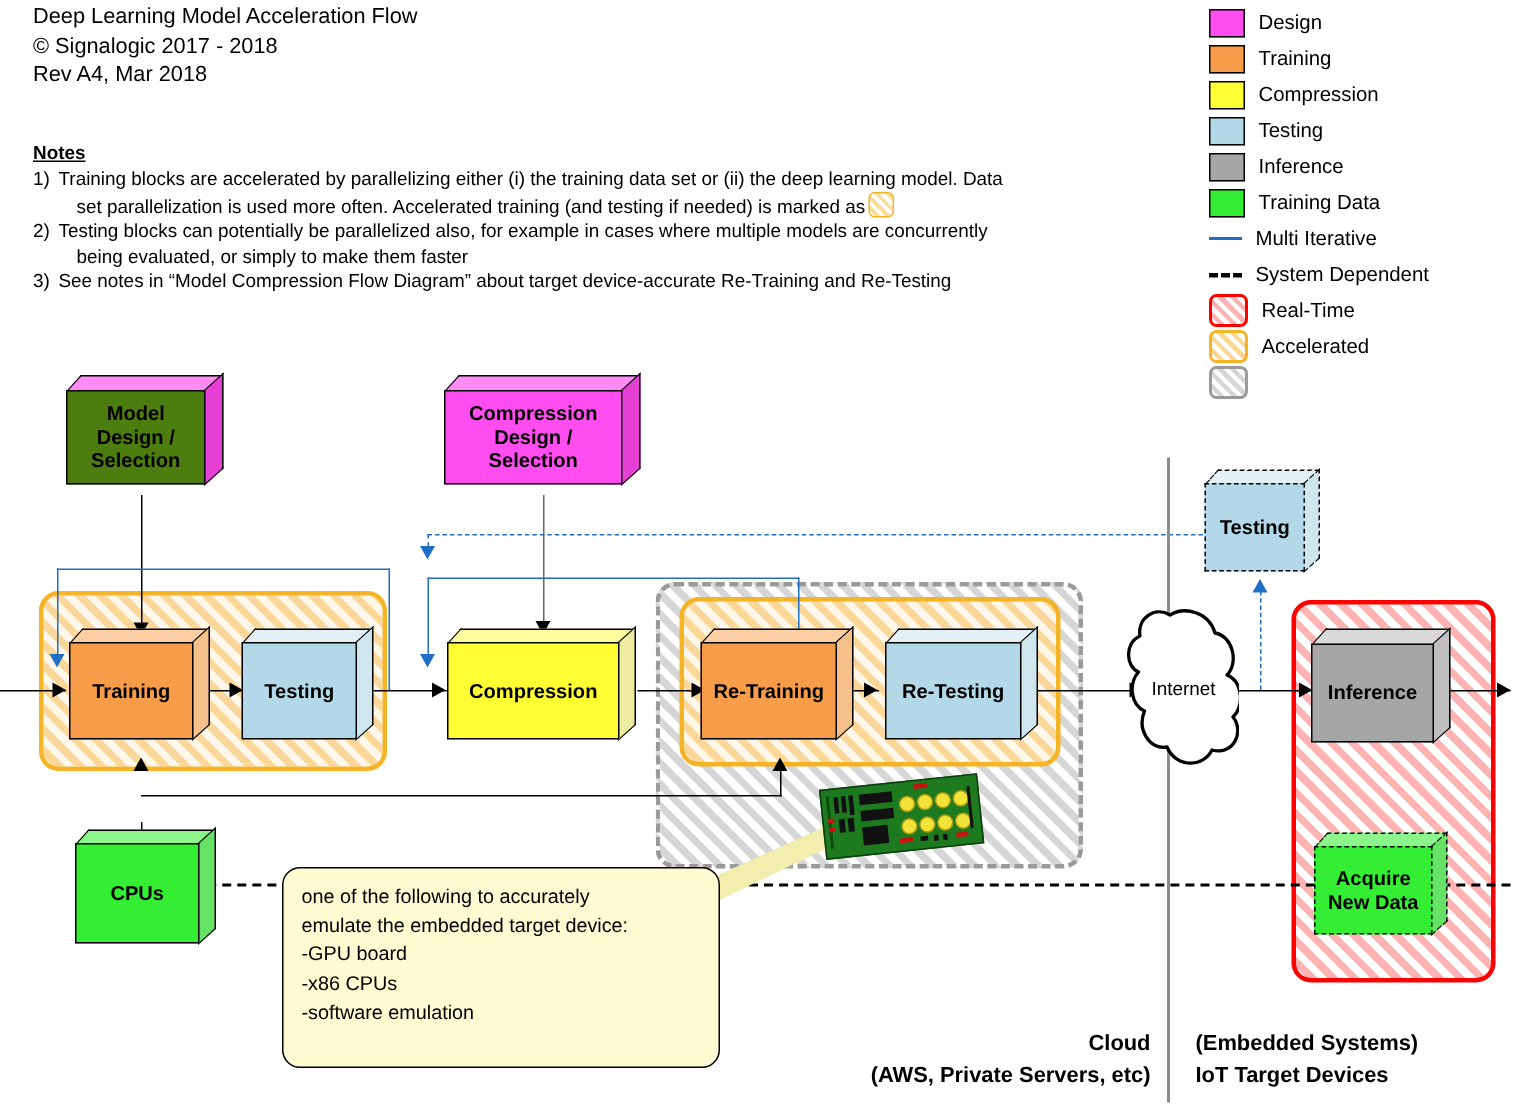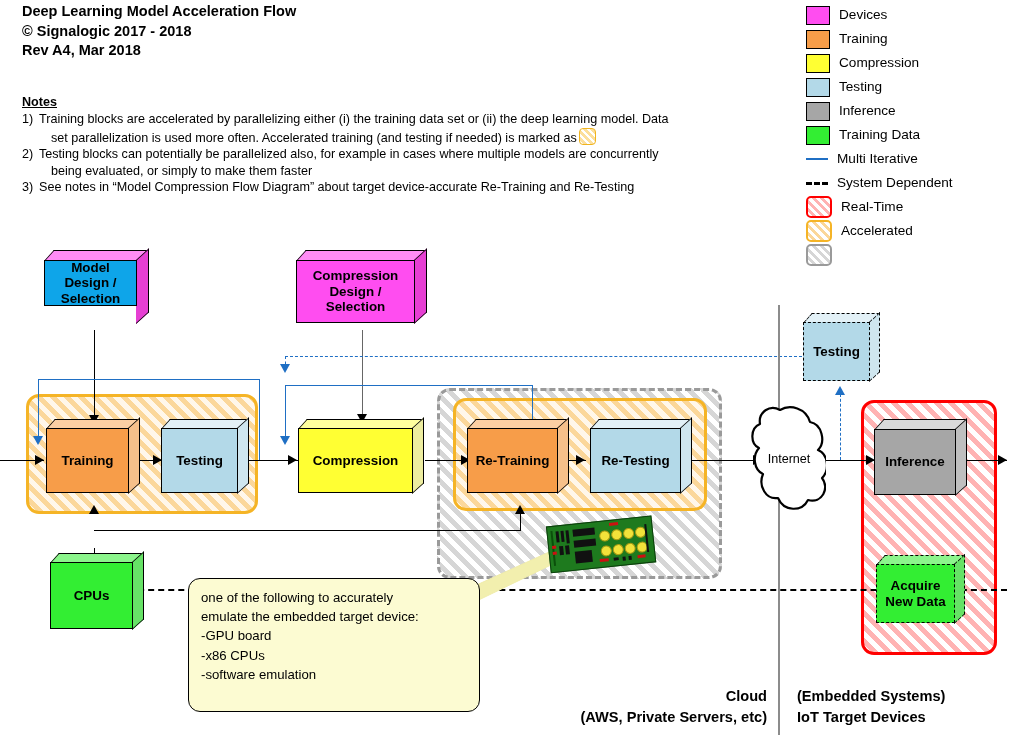--- a/index.html
+++ b/index.html
@@ -2,21 +2,21 @@
 <html><head>
 <meta charset="utf-8">
 <style>
   html,body{margin:0;padding:0;background:#ffffff;}
   body{width:1011px;height:741px;position:relative;overflow:hidden;
        font-family:"Liberation Sans", sans-serif;color:#000;}
   #stage{position:absolute;left:0;top:0;width:1011px;height:741px;}
   .abs{position:absolute;}
 
   
-  #title{left:22px;top:2px;width:600px;font-size:14.5px;font-weight:bold;line-height:19.5px;}
+  #title{left:22px;top:2px;width:600px;font-size:14.5px;font-weight:normal;line-height:19.5px;}
   #title div{white-space:nowrap;}
 
   
   #notes{left:22px;top:94px;width:740px;font-size:12.6px;line-height:16.4px;}
   #notes .hdr{font-weight:bold;text-decoration:underline;margin-bottom:1px;}
   #notes .note{display:flex;}
   #notes .num{width:17px;flex:0 0 17px;}
   #notes .txt{flex:1 1 auto;}
   .inline-acc{display:inline-block;width:15px;height:15px;border-radius:4px;
      border:1.6px solid #f0b41e;vertical-align:-3px;margin-left:2px;
@@ -121,21 +121,21 @@
       <div class="num">3)</div>
       <div class="txt">
         <span>See notes in “Model Compression Flow Diagram” about target device-accurate Re-Training and Re-Testing</span>
       </div>
     </div>
   </div>
 
   <div class="abs" id="legend">
     <div class="row">
       <span class="sw" style="background:#ff4df0"></span>
-      <span class="lbl">Devices</span>
+      <span class="lbl">Design</span>
     </div>
     <div class="row">
       <span class="sw" style="background:#f79d49"></span>
       <span class="lbl">Training</span>
     </div>
     <div class="row">
       <span class="sw" style="background:#ffff33"></span>
       <span class="lbl">Compression</span>
     </div>
     <div class="row">
@@ -236,21 +236,21 @@
 
   <div class="dh" style="left:98px;top:589px;width:909px;"></div>
   <div class="ar l" style="left:95px;top:584px;"></div>
   <div class="ar l" style="left:955px;top:584px;"></div>
 
   <div class="gl" style="left:778px;top:305px;height:430px;border-left:2px solid #8c8c8c;"></div>
 
   <div class="blk" style="left:44px;top:250px;width:106px;height:82px;">
     <div class="top" style="left:0;top:0;width:92px;height:10px;background:#ff8cf5;transform:skewX(-42deg);transform-origin:bottom left;"></div>
     <div class="side" style="left:92px;top:10px;width:12px;height:62px;background:#e63fd3;transform:skewY(-42deg);transform-origin:top left;"></div>
-    <div class="face" style="top:10px;width:93px;height:46px;background:#0ea5e9;white-space:pre-line;">Model
+    <div class="face" style="top:10px;width:93px;height:63px;background:#4d7c0f;white-space:pre-line;">Model
 Design /
 Selection</div>
   </div>
 
   <div class="blk" style="left:296px;top:250px;width:132px;height:82px;">
     <div class="top" style="left:0;top:0;width:118px;height:10px;background:#ff8cf5;transform:skewX(-42deg);transform-origin:bottom left;"></div>
     <div class="side" style="left:118px;top:10px;width:12px;height:62px;background:#e63fd3;transform:skewY(-42deg);transform-origin:top left;"></div>
     <div class="face" style="top:10px;width:119px;height:63px;background:#ff4df0;white-space:pre-line;">Compression
 Design /
 Selection</div>

